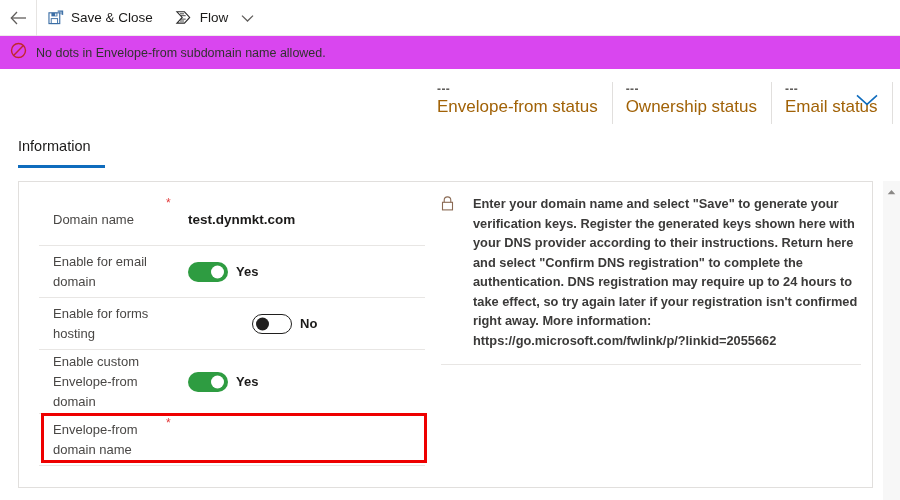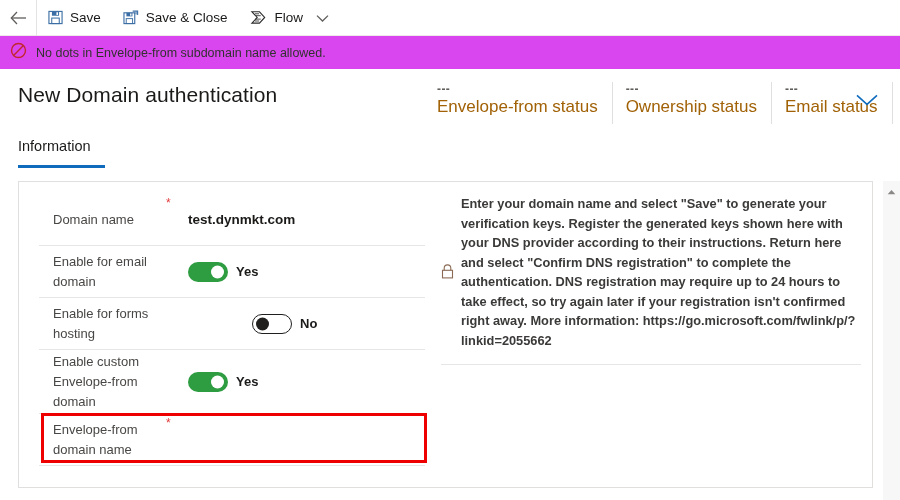--- a/index.html
+++ b/index.html
@@ -157,24 +157,23 @@
   .highlight-box {
     position: absolute;
     border: 3px solid #ee0000;
     pointer-events: none;
   }
 
   
   .help-panel {
     position: absolute; left: 16px; top: 12px;
     width: 420px;
-    display: flex; gap: 7px;
+    display: flex; gap: 19px;
     border-bottom: 1px solid #e8e6e4;
     padding-bottom: 14px;
-    align-items: center;
   }
   .lock-ico { flex: none; padding-top: 2px; }
   .help-text {
     font-size: 12.8px; color: #3b3a39; line-height: 19.5px;
     font-weight: 700;
   }
 
   
   .scrollbar {
     position: absolute; left: 883px; top: 181px;
@@ -191,31 +190,20 @@
 
 <div class="commandbar">
 
   <div class="back-btn">
     <svg width="17" height="14" viewBox="0 0 17 14" aria-hidden="true">
       <path d="M7 1 L1.3 7 L7 13" fill="none" stroke="#605e5c" stroke-width="1.3"></path>
       <path d="M1.6 7 L16 7" fill="none" stroke="#605e5c" stroke-width="1.3"></path>
     </svg>
   </div>
 
-  <div class="cmd-item">
-    <span class="cmd-ico">
-      <svg width="15" height="15" viewBox="0 0 16 16" aria-hidden="true">
-        <rect x="1" y="1.5" width="14" height="13" fill="none" stroke="#3b6ea5" stroke-width="1.2"></rect>
-        <rect x="4.2" y="1.5" width="7.6" height="4.6" fill="#3b6ea5"></rect>
-        <rect x="9" y="2.4" width="1.7" height="2.9" fill="#ffffff"></rect>
-        <rect x="4" y="8.6" width="8" height="5.9" fill="none" stroke="#3b6ea5" stroke-width="1.1"></rect>
-      </svg>
-    </span>
-    <span class="cmd-label">Save</span>
-  </div>
 
   <div class="cmd-item">
     <span class="cmd-ico">
       <svg width="16" height="15" viewBox="0 0 17 16" aria-hidden="true">
         <rect x="1" y="3" width="11.5" height="11.5" fill="none" stroke="#3b6ea5" stroke-width="1.2"></rect>
         <rect x="3.6" y="3" width="6.4" height="3.8" fill="#3b6ea5"></rect>
         <rect x="7.6" y="3.7" width="1.4" height="2.4" fill="#ffffff"></rect>
         <rect x="3.4" y="9.2" width="6.8" height="5.3" fill="none" stroke="#3b6ea5" stroke-width="1"></rect>
         <path d="M10.3 1.2 h5.3 v4" fill="none" stroke="#3b6ea5" stroke-width="1.1"></path>
         <path d="M12.2 3.2 h3.4 M14.1 1.6 l1.6 1.6 l-1.6 1.6" fill="none" stroke="#3b6ea5" stroke-width="1"></path>
@@ -248,21 +236,20 @@
   <span>
     <svg width="17" height="17" viewBox="0 0 18 18" aria-hidden="true">
       <circle cx="9" cy="9" r="7.4" fill="none" stroke="#c2272d" stroke-width="1.5"></circle>
       <path d="M4.1 13.9 L13.9 4.1" stroke="#c2272d" stroke-width="1.5"></path>
     </svg>
   </span>
   <span class="err-text">No dots in Envelope-from subdomain name allowed.</span>
 </div>
 
 <div class="page-header">
-  <div class="page-title">New Domain authentication</div>
 
   <div class="status-strip">
     <div class="status-cell">
       <span class="status-dashes">---</span>
       <span class="status-label">Envelope-from status</span>
     </div>
     <div class="status-cell">
       <span class="status-dashes">---</span>
       <span class="status-label">Ownership status</span>
     </div>

